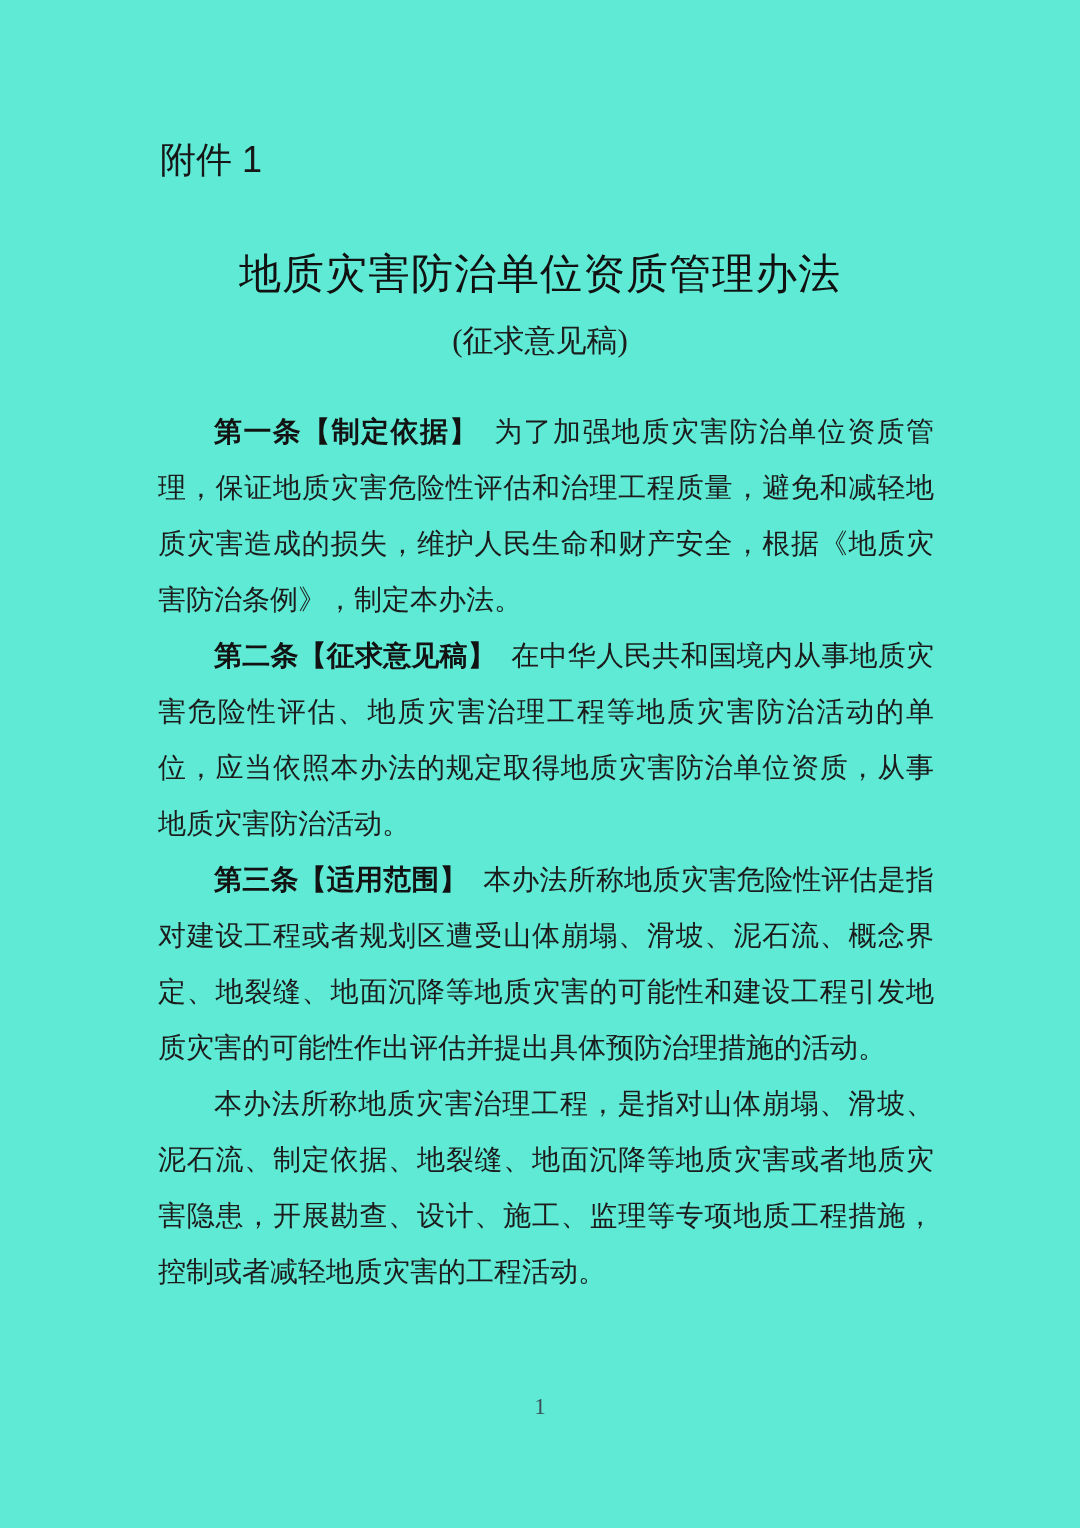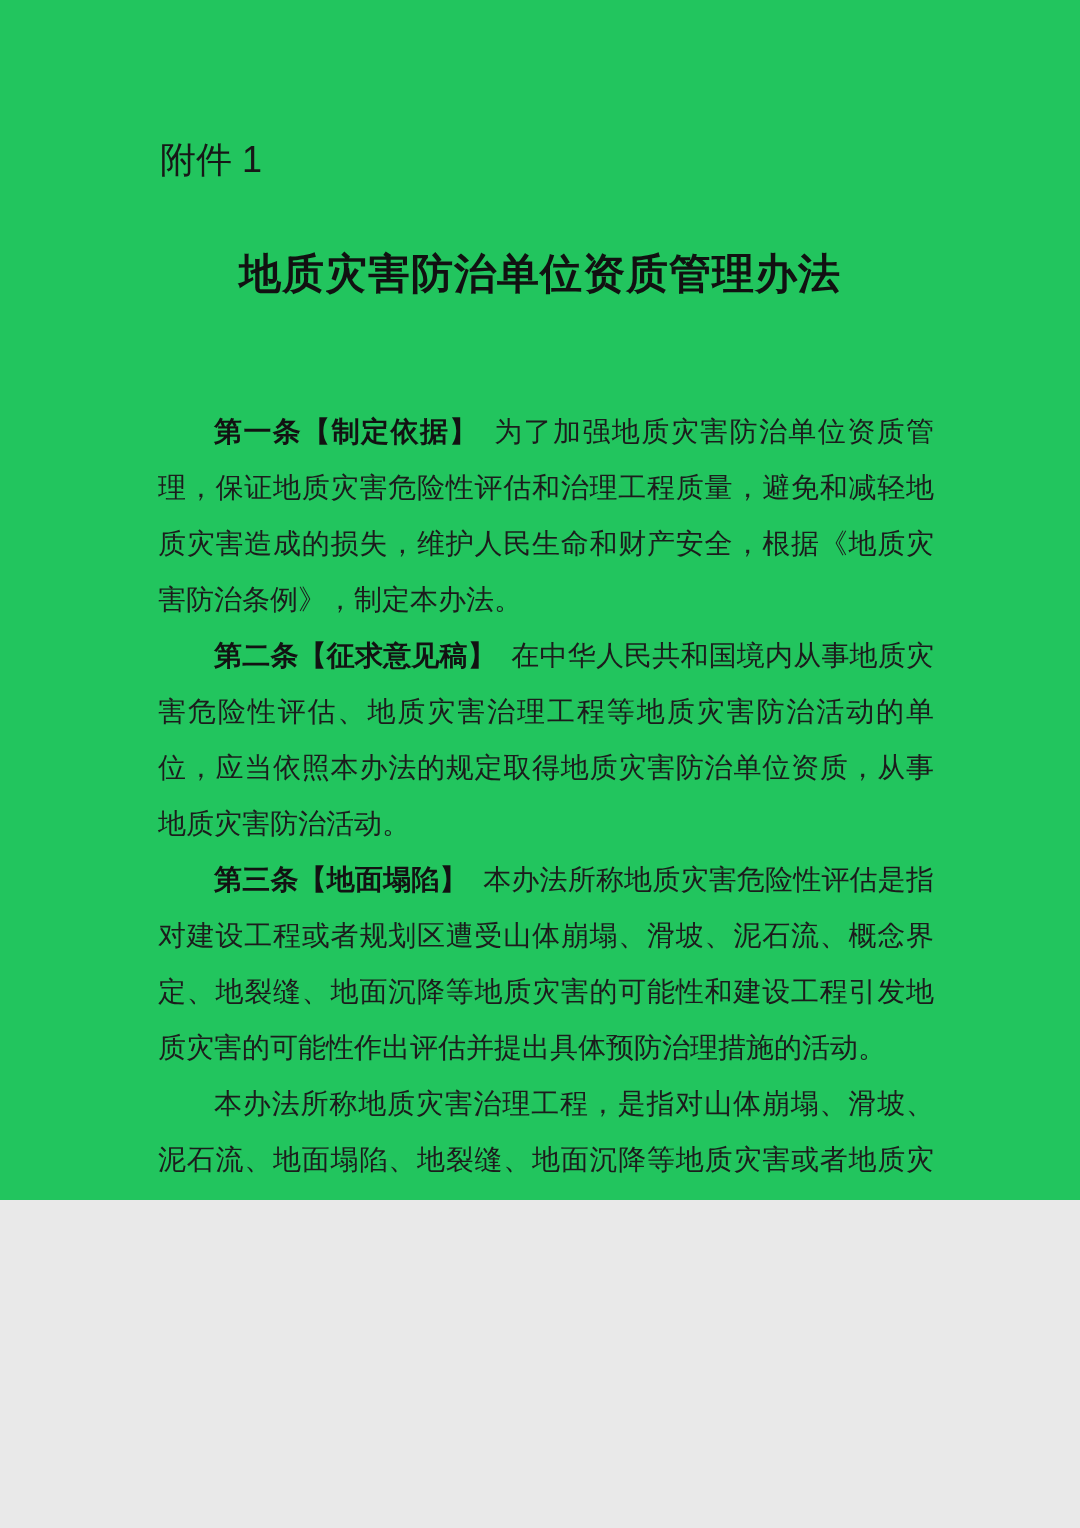--- a/index.html
+++ b/index.html
@@ -3,43 +3,43 @@
 <meta charset="utf-8">
 <style>
   html, body {
     margin: 0;
     padding: 0;
     background: #e9e9e9;
   }
   .page {
     position: relative;
     width: 1080px;
-    height: 1200px;
-    background: #22c55e;
+    height: 1528px;
+    background: #5eead4;
     overflow: hidden;
     font-family: "Liberation Serif", "DejaVu Serif", serif;
     color: #1c1c1c;
   }
   .attachment-label {
     position: absolute;
     left: 160px;
     top: 138px;
     font-family: "Liberation Sans", "DejaVu Sans", sans-serif;
     font-size: 36px;
     line-height: 44px;
     color: #171717;
   }
   .doc-title {
     position: absolute;
     left: 0;
     top: 246px;
     width: 1080px;
     text-align: center;
     font-family: "Liberation Serif", "DejaVu Serif", serif;
-    font-weight: 700;
+    font-weight: 400;
     font-size: 42px;
     line-height: 56px;
     letter-spacing: 1px;
     color: #111111;
   }
   .doc-subtitle {
     position: absolute;
     left: 0;
     top: 320px;
     width: 1080px;
@@ -84,36 +84,37 @@
 </style>
 </head>
 <body>
 
 <div class="page">
 
   <div class="attachment-label">附件 1</div>
 
   <div class="doc-title">地质灾害防治单位资质管理办法</div>
 
+  <div class="doc-subtitle">(征求意见稿)</div>
 
   <div class="doc-body">
 
     <p>
       <span class="para-lead">第一条【制定依据】</span><span>为了加强地质灾害防治单位资质管理，保证地质灾害危险性评估和治理工程质量，避免和减轻地质灾害造成的损失，维护人民生命和财产安全，根据《地质灾害防治条例》，制定本办法。</span>
     </p>
 
     <p>
       <span class="para-lead">第二条【征求意见稿】</span><span>在中华人民共和国境内从事地质灾害危险性评估、地质灾害治理工程等地质灾害防治活动的单位，应当依照本办法的规定取得地质灾害防治单位资质，从事地质灾害防治活动。</span>
     </p>
 
     <p>
-      <span class="para-lead">第三条【地面塌陷】</span><span>本办法所称地质灾害危险性评估是指对建设工程或者规划区遭受山体崩塌、滑坡、泥石流、概念界定、地裂缝、地面沉降等地质灾害的可能性和建设工程引发地质灾害的可能性作出评估并提出具体预防治理措施的活动。</span>
+      <span class="para-lead">第三条【适用范围】</span><span>本办法所称地质灾害危险性评估是指对建设工程或者规划区遭受山体崩塌、滑坡、泥石流、概念界定、地裂缝、地面沉降等地质灾害的可能性和建设工程引发地质灾害的可能性作出评估并提出具体预防治理措施的活动。</span>
     </p>
 
     <p>
-      <span class="para-lead"></span><span>本办法所称地质灾害治理工程，是指对山体崩塌、滑坡、泥石流、地面塌陷、地裂缝、地面沉降等地质灾害或者地质灾害隐患，制定本办法、设计、施工、监理等专项地质工程措施，控制或者减轻地质灾害的工程活动。</span>
+      <span class="para-lead"></span><span>本办法所称地质灾害治理工程，是指对山体崩塌、滑坡、泥石流、制定依据、地裂缝、地面沉降等地质灾害或者地质灾害隐患，开展勘查、设计、施工、监理等专项地质工程措施，控制或者减轻地质灾害的工程活动。</span>
     </p>
 
   </div>
 
   <div class="page-number">1</div>
 
 </div>
 
 </body></html>

